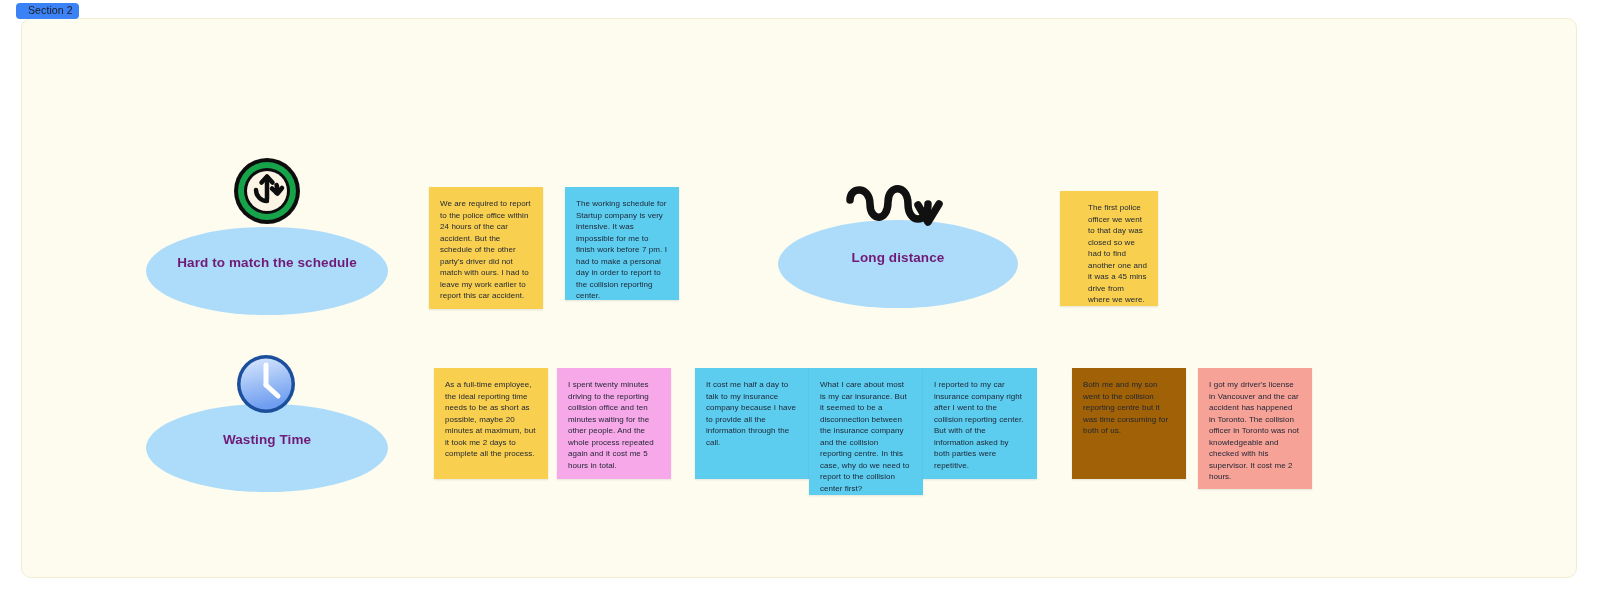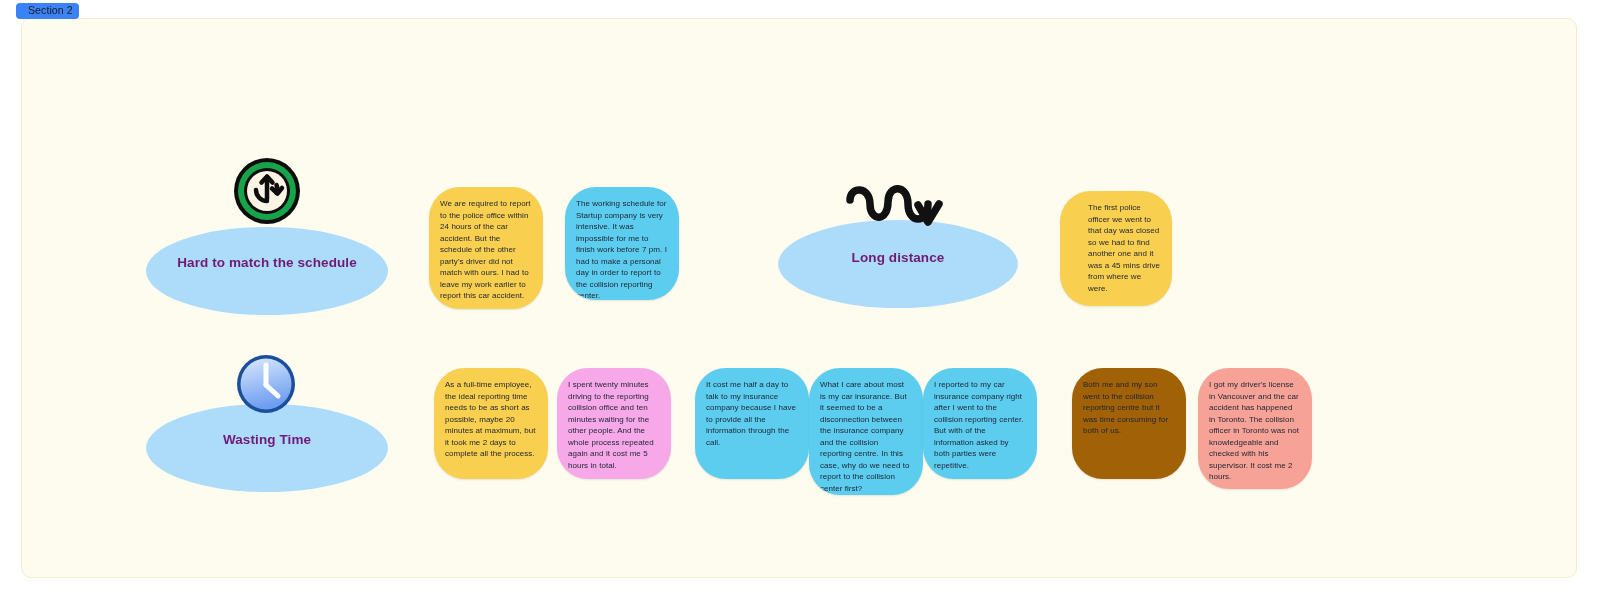--- a/index.html
+++ b/index.html
@@ -70,21 +70,20 @@
     position: absolute;
     box-sizing: border-box;
     padding: 11px 11px 10px 11px;
     font-size: 8px;
     line-height: 11.55px;
     color: #1d2433;
     overflow: hidden;
     box-shadow: 0 1px 2px rgba(0,0,0,0.10);
     letter-spacing: 0.02px;
     word-spacing: 0.2px;
-    border-radius: 31px;
   }
 </style>
 </head>
 <body>
 
 <div id="stage">
 
   <div id="section-frame"></div>
   <div id="section-tag">Section 2</div>
 
@@ -139,21 +138,21 @@
   </div>
 
   <div class="note" style="left:429px; top:187px; width:114px; height:122px; background:#f8cf4f;">
     <span>We are required to report to the police office within 24 hours of the car accident. But the schedule of the other party's driver did not match with ours. I had to leave my work earlier to report this car accident.</span>
   </div>
 
   <div class="note" style="left:565px; top:187px; width:114px; height:113px; background:#5ccdef;">
     <span>The working schedule for Startup company is very intensive. It was impossible for me to finish work before 7 pm. I had to make a personal day in order to report to the collision reporting center.</span>
   </div>
 
-  <div class="note" style="left:1060px; top:191px; width:112px; height:115px; background:#f8cf4f;padding-left:28px;">
+  <div class="note" style="left:1060px; top:191px; width:98px; height:115px; background:#f8cf4f;padding-left:28px;">
     <span>The first police officer we went to that day was closed so we had to find another one and it was a 45 mins drive from where we were.</span>
   </div>
 
   <div class="note" style="left:419px; top:368px; width:114px; height:111px; background:#f8cf4f;margin-left:15px;">
     <span>As a full-time employee, the ideal reporting time needs to be as short as possible, maybe 20 minutes at maximum, but it took me 2 days to complete all the process.</span>
   </div>
 
   <div class="note" style="left:557px; top:368px; width:114px; height:111px; background:#f7a8e8;">
     <span>I spent twenty minutes driving to the reporting collision office and ten minutes waiting for the other people. And the whole process repeated again and it cost me 5 hours in total.</span>
   </div>

